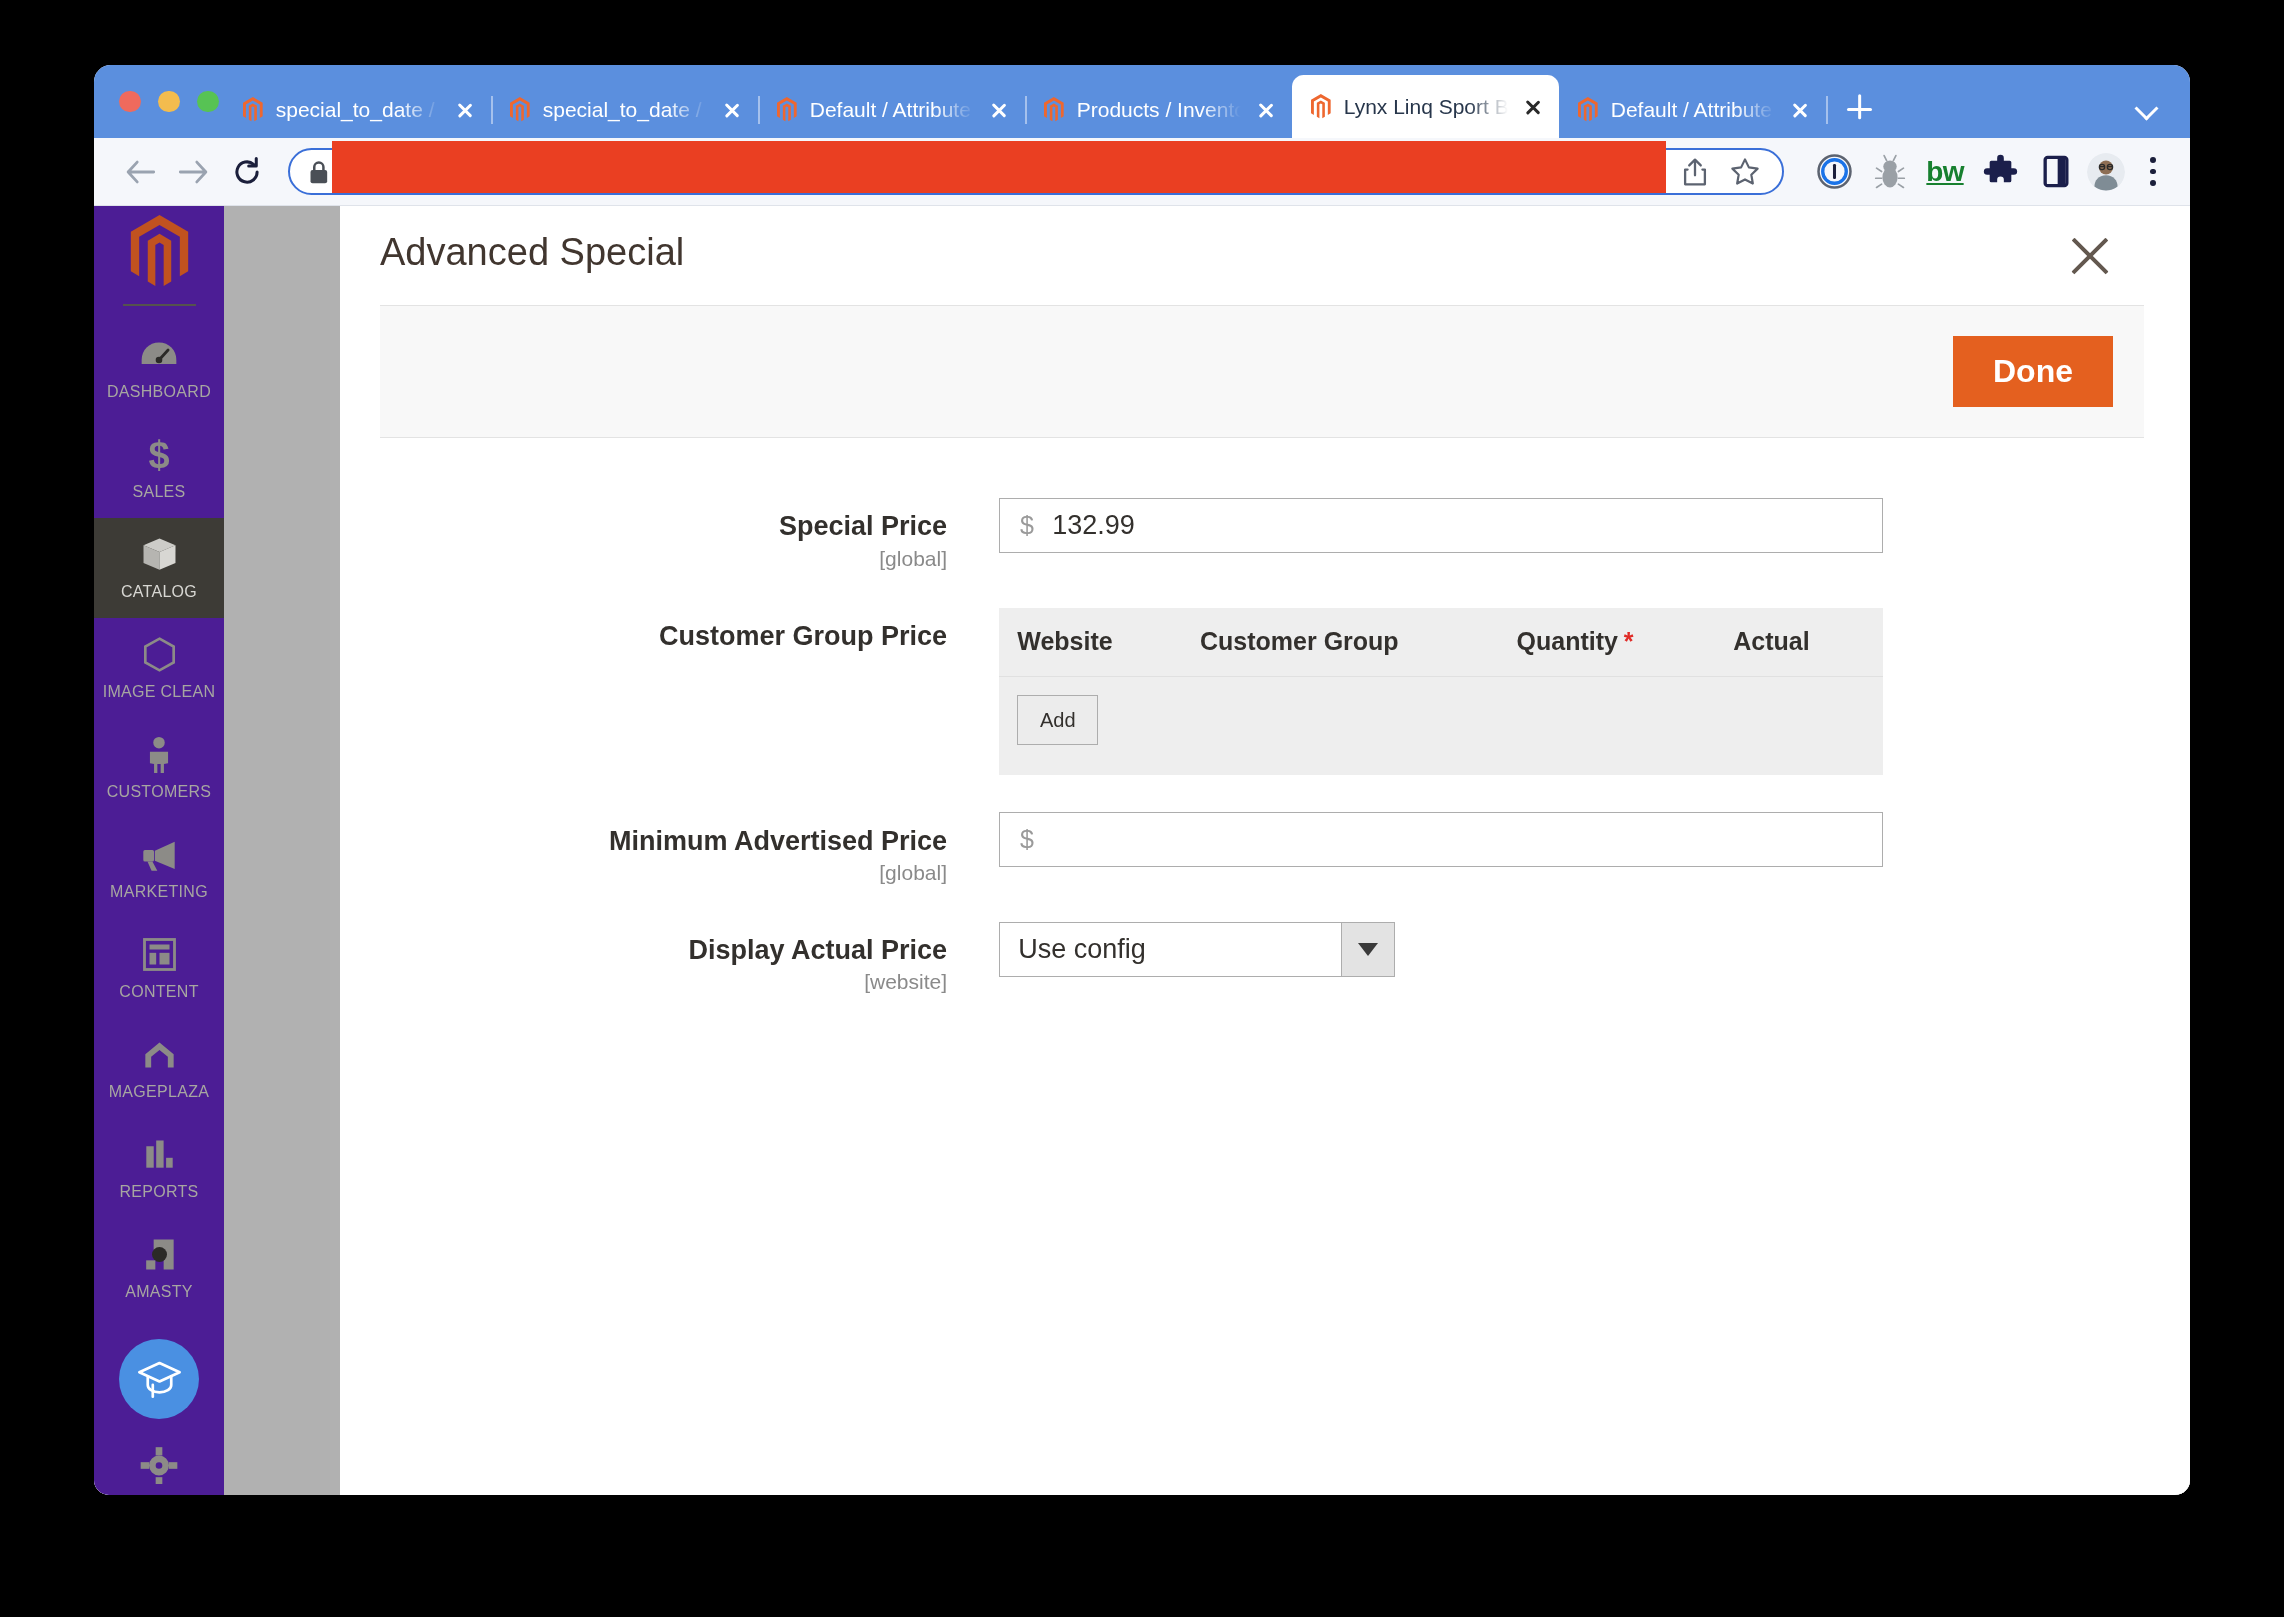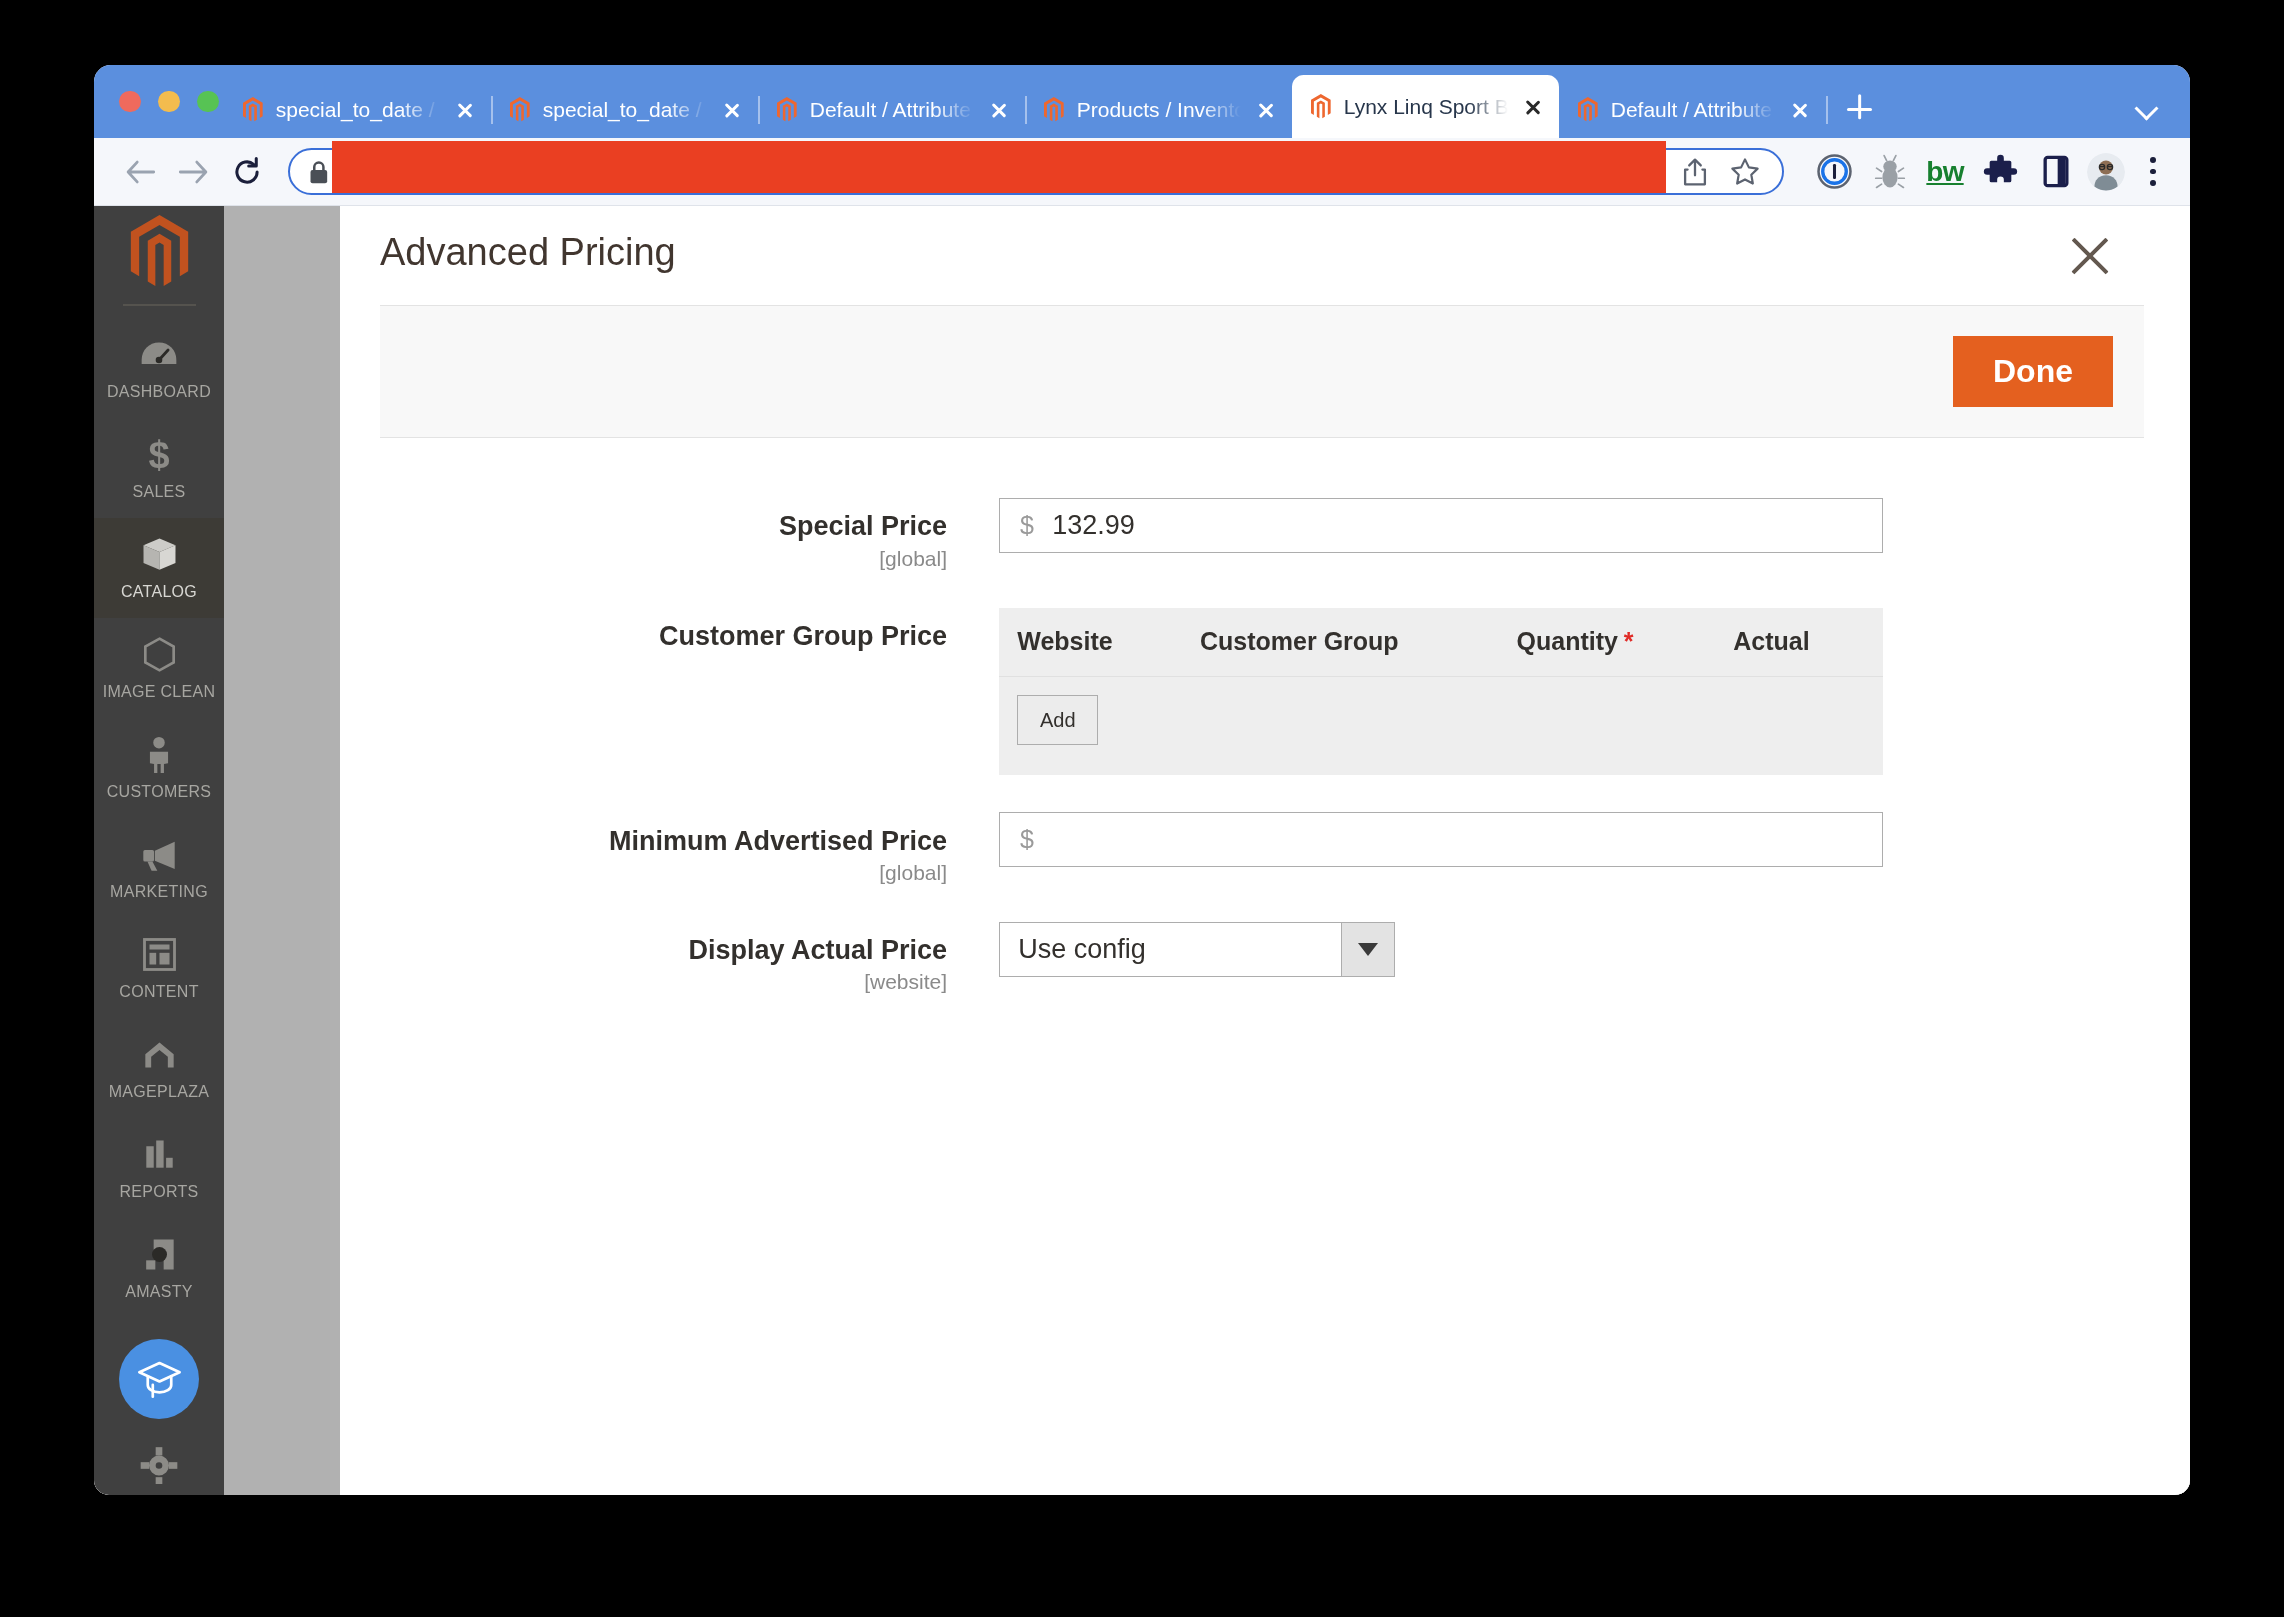--- a/index.html
+++ b/index.html
@@ -170,21 +170,21 @@
     position: relative;
     height: calc(1430px - 73px - 68px);
     background: #fff;
     overflow: hidden;
   }
 
   
   #admin-sidebar {
     position: absolute; left: 0; top: 0;
     width: 130px; height: 100%;
-    background: #404040;
+    background: #4c1d95;
     z-index: 3;
   }
   #magento-logo {
     height: 90px;
     display: flex; align-items: center; justify-content: center;
   }
   #sidebar-divider {
     width: 73px; height: 1.7px; background: #55534e;
     margin: 8.3px auto 11.7px;
   }
@@ -702,21 +702,21 @@
             <rect x="2" y="18" width="10" height="8"></rect>
               <rect x="36" y="18" width="10" height="8"></rect>
           </g>
         </svg>
       </div>
     </div>
 
     <div id="advanced-pricing-modal">
 
       <div id="modal-header">
-        <h1 id="modal-title">Advanced Pricing</h1>
+        <h1 id="modal-title">Advanced Special</h1>
         <span id="modal-close"></span>
       </div>
 
       <div id="modal-actionbar">
         <button id="done-button">Done</button>
       </div>
 
       <div id="modal-body">
 
         <div class="field-row">

